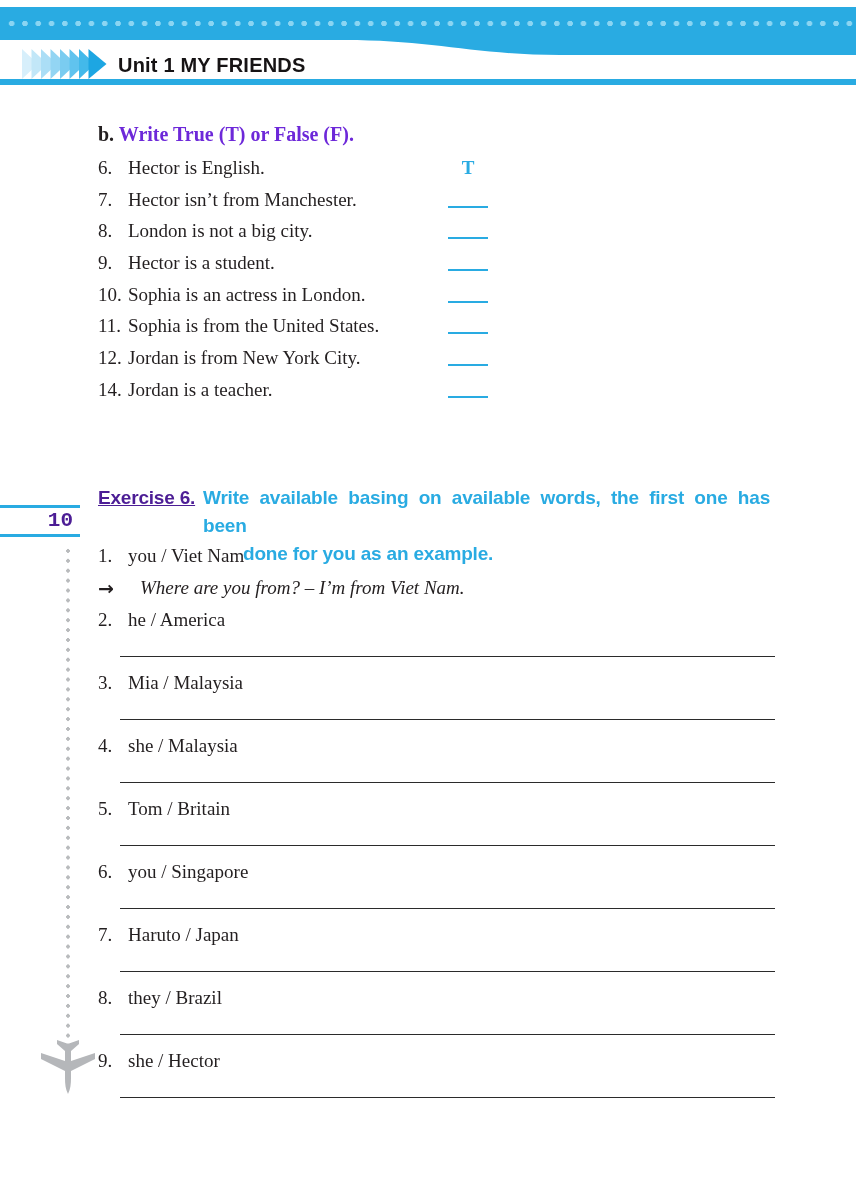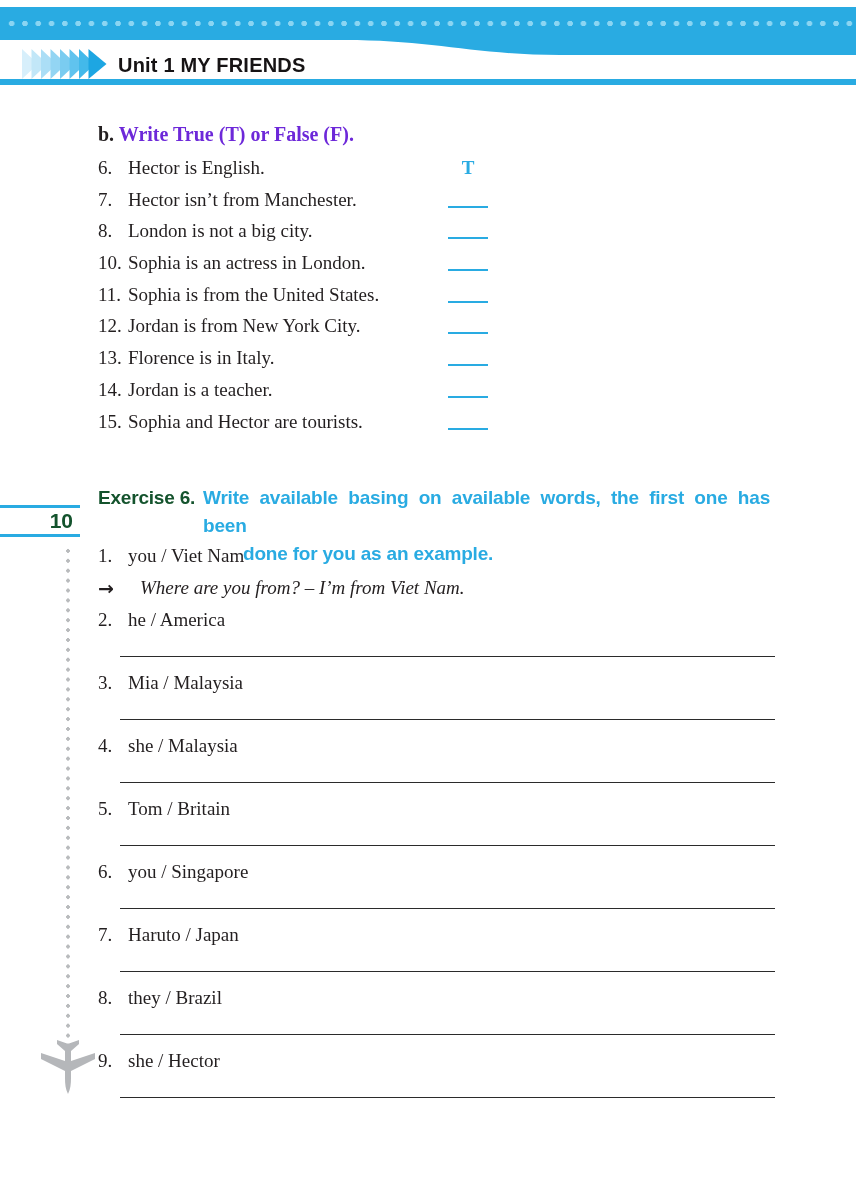--- a/index.html
+++ b/index.html
@@ -39,31 +39,31 @@
     position:absolute; left:350px; top:2px; width:40px; height:20px;
     border-bottom:2.4px solid #29abe2;
   }
 
   
   .ex6-head {
     position:absolute; left:98px; top:484px; width:672px; display:flex;
     font-family:"Liberation Sans", sans-serif; font-weight:bold; font-size:19px;
     line-height:28px; letter-spacing:-0.2px;
   }
-  .ex6-label { width:105px; flex:none; color:#14532d; }
+  .ex6-label { width:105px; flex:none; color:#4c1d95;text-decoration:underline; }
   .ex6-title { flex:1; color:#29abe2; }
   .ex6-title .jline1 { text-align:justify; text-align-last:justify; }
   .ex6-title .jline2 { text-align:left;margin-left:40px; }
 
   
   .page-num {
     position:absolute; left:0; top:505px; width:80px; box-sizing:border-box;
     border-top:3px solid #29abe2; border-bottom:3px solid #29abe2;
-    font-family:Liberation Sans, sans-serif; font-weight:bold; font-size:21px;
-    color:#14532d; text-align:right; padding-right:7px; line-height:26px;
+    font-family:Liberation Mono, monospace; font-weight:bold; font-size:21px;
+    color:#4c1d95; text-align:right; padding-right:7px; line-height:26px;
   }
 
   
   .dotline {
     position:absolute; left:66px; top:546px; width:4.4px; height:492px;
     background-image: radial-gradient(circle, #b9bbbd 0 1.8px, rgba(0,0,0,0) 2.2px);
     background-size:4.4px 9.9px; background-repeat:repeat-y;
   }
   .plane-svg { position:absolute; left:36px; top:1040px; display:block; }
 
@@ -114,41 +114,37 @@
       </div>
       <div class="b-row">
         <span class="b-num">7.</span><span>Hector isn’t from Manchester.</span>
         <span class="b-blank"></span>
       </div>
       <div class="b-row">
         <span class="b-num">8.</span><span>London is not a big city.</span>
         <span class="b-blank"></span>
       </div>
       <div class="b-row">
+        <span class="b-num">9.</span><span>Hector is a student.</span>
+        <span class="b-blank"></span>
+      </div>
+      <div class="b-row">
         <span class="b-num">10.</span><span>Sophia is an actress in London.</span>
         <span class="b-blank"></span>
       </div>
       <div class="b-row">
         <span class="b-num">11.</span><span>Sophia is from the United States.</span>
         <span class="b-blank"></span>
       </div>
       <div class="b-row">
         <span class="b-num">12.</span><span>Jordan is from New York City.</span>
         <span class="b-blank"></span>
       </div>
       <div class="b-row">
-        <span class="b-num">13.</span><span>Florence is in Italy.</span>
-        <span class="b-blank"></span>
-      </div>
-      <div class="b-row">
         <span class="b-num">14.</span><span>Jordan is a teacher.</span>
-        <span class="b-blank"></span>
-      </div>
-      <div class="b-row">
-        <span class="b-num">15.</span><span>Sophia and Hector are tourists.</span>
         <span class="b-blank"></span>
       </div>
     </div>
   </div>
 
   <div class="ex6-head">
     <div class="ex6-label">Exercise 6.</div>
     <div class="ex6-title">
       <div class="jline1">Write available basing on available words, the first one has been</div>
       <div class="jline2">done for you as an example.</div>

